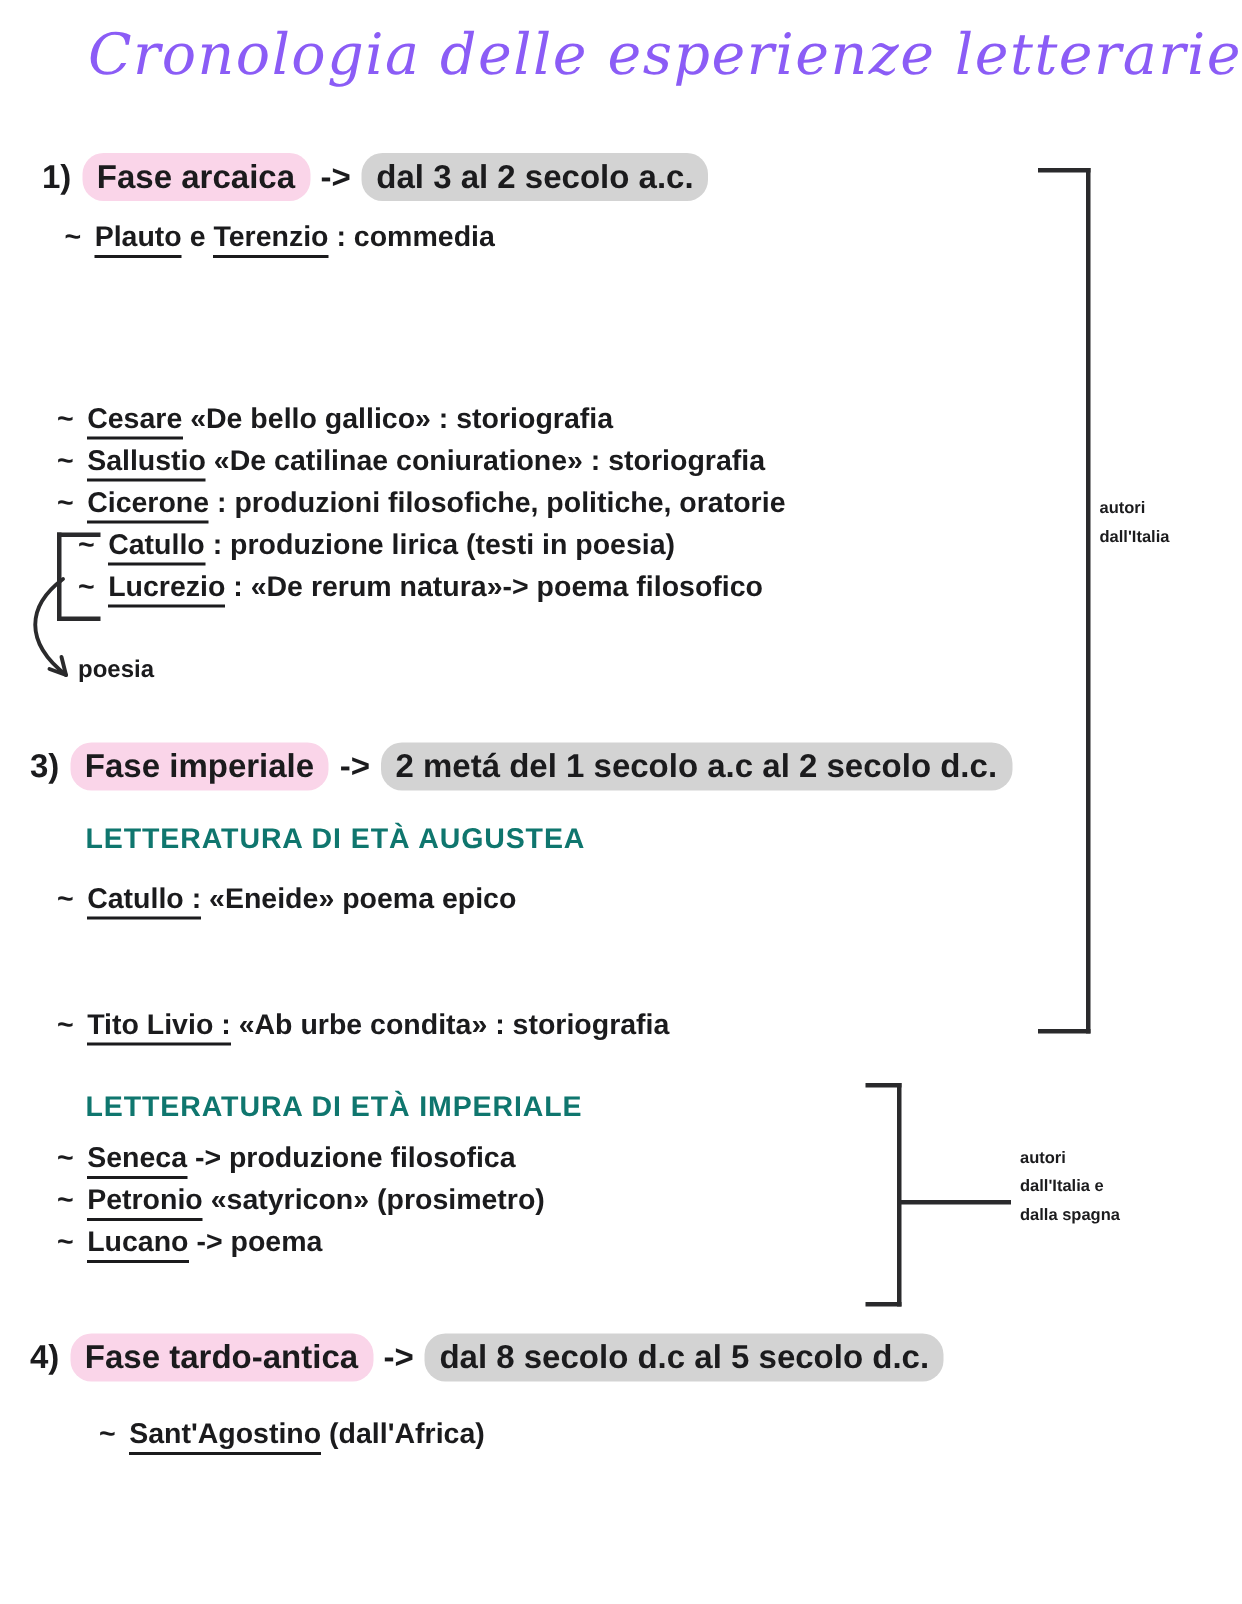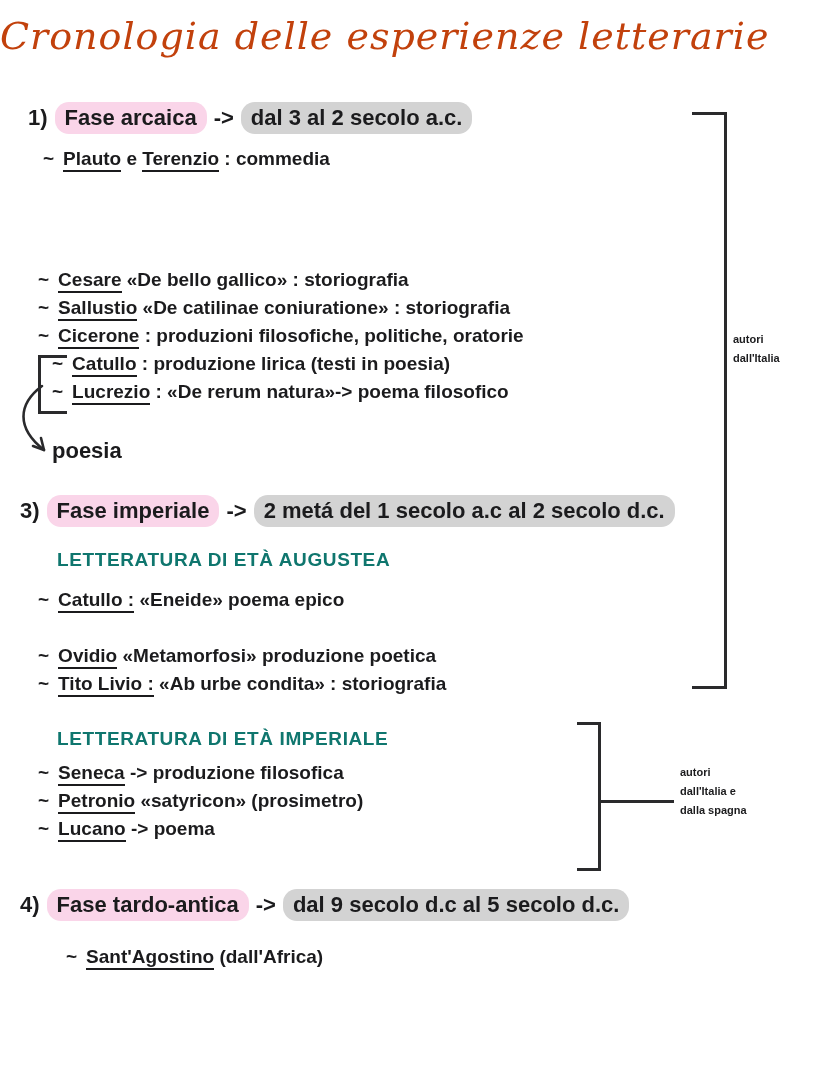--- a/index.html
+++ b/index.html
@@ -1,32 +1,32 @@
 <!DOCTYPE html>
 <html><head>
 <meta charset="utf-8">
 <style>
   html,body{margin:0;padding:0;background:#ffffff;}
   .page{position:relative;width:828px;height:1069px;background:#ffffff;overflow:hidden;
         font-family:"Liberation Sans",sans-serif;color:#1b1b1d;}
-  .title{position:absolute;top:14px;left:0;width:100%;text-align:left;margin:0;
+  .title{position:absolute;top:14px;left:0;width:100%;text-align:right;margin:0;
          font-family:"DejaVu Serif",serif;font-style:italic;font-weight:400;
-         font-size:38px;color:#c2410c;letter-spacing:1px;}
+         font-size:38px;color:#8b5cf6;letter-spacing:1px;}
   .row{position:absolute;white-space:nowrap;font-weight:700;font-size:19px;line-height:24px;}
   .heading{font-size:22px;}
   .num{margin-right:7px;}
   .pill{border-radius:14px;padding:3px 10px 4px;}
   .pink{background:#fad5e9;}
   .gray{background:#d3d3d3;}
   .arr{margin:0 7px;}
   .u{border-bottom:2.5px solid #1b1b1d;padding-bottom:1px;}
   .bullet{margin-right:9px;}
   .subhead{position:absolute;color:#0f766e;font-weight:700;font-size:19px;
            letter-spacing:.6px;white-space:nowrap;}
-  .note{position:absolute;font-weight:700;font-size:22px;text-align:center;}
+  .note{position:absolute;font-weight:700;font-size:16px;text-align:center;}
   .blabel{position:absolute;font-weight:700;font-size:11px;line-height:19px;white-space:nowrap;}
   .bracket-right{position:absolute;border-top:3px solid #2a2a2c;border-right:3px solid #2a2a2c;
                  border-bottom:3px solid #2a2a2c;}
   .bracket-left{position:absolute;border-top:3px solid #2a2a2c;border-left:3px solid #2a2a2c;
                 border-bottom:3px solid #2a2a2c;}
   .connector{position:absolute;background:#2a2a2c;}
   .arrow-svg{position:absolute;}
 </style>
 </head>
 <body>
@@ -72,23 +72,20 @@
   </div>
 
   <div class="row heading" style="left:20px;top:499px">
     <span class="num">3)</span><span class="pill pink">Fase imperiale</span><span class="arr">-&gt;</span><span class="pill gray">2 metá del 1 secolo a.c al 2 secolo d.c.</span>
   </div>
   <div class="subhead" style="left:57px;top:549px">LETTERATURA DI ETÀ AUGUSTEA</div>
 
   <div class="row" style="left:38px;top:588px">
     <span class="bullet">~</span><span class="u">Catullo :</span><span> «Eneide» poema epico</span>
   </div>
-  <div class="row" style="left:38px;top:644px">
-    <span class="bullet">~</span><span class="u">Ovidio</span><span> «Metamorfosi» produzione poetica</span>
-  </div>
   <div class="row" style="left:38px;top:672px">
     <span class="bullet">~</span><span class="u">Tito Livio :</span><span> «Ab urbe condita» : storiografia</span>
   </div>
 
   <div class="subhead" style="left:57px;top:728px">LETTERATURA DI ETÀ IMPERIALE</div>
 
   <div class="row" style="left:38px;top:761px">
     <span class="bullet">~</span><span class="u">Seneca</span><span> -&gt; produzione filosofica</span>
   </div>
   <div class="row" style="left:38px;top:789px">
@@ -100,19 +97,19 @@
 
   <div class="bracket-right" style="left:577px;top:722px;width:21px;height:143px"></div>
   <div class="connector" style="left:598px;top:800px;width:76px;height:3px"></div>
   <div class="blabel" style="left:680px;top:763px">
     <div>autori</div>
     <div>dall'Italia e</div>
     <div>dalla spagna</div>
   </div>
 
   <div class="row heading" style="left:20px;top:893px">
-    <span class="num">4)</span><span class="pill pink">Fase tardo-antica</span><span class="arr">-&gt;</span><span class="pill gray">dal 9 secolo d.c al 5 secolo d.c.</span>
+    <span class="num">4)</span><span class="pill pink">Fase tardo-antica</span><span class="arr">-&gt;</span><span class="pill gray">dal 8 secolo d.c al 5 secolo d.c.</span>
   </div>
   <div class="row" style="left:66px;top:945px">
     <span class="bullet">~</span><span class="u">Sant'Agostino</span><span> (dall'Africa)</span>
   </div>
 
 </div>
 
 </body></html>

